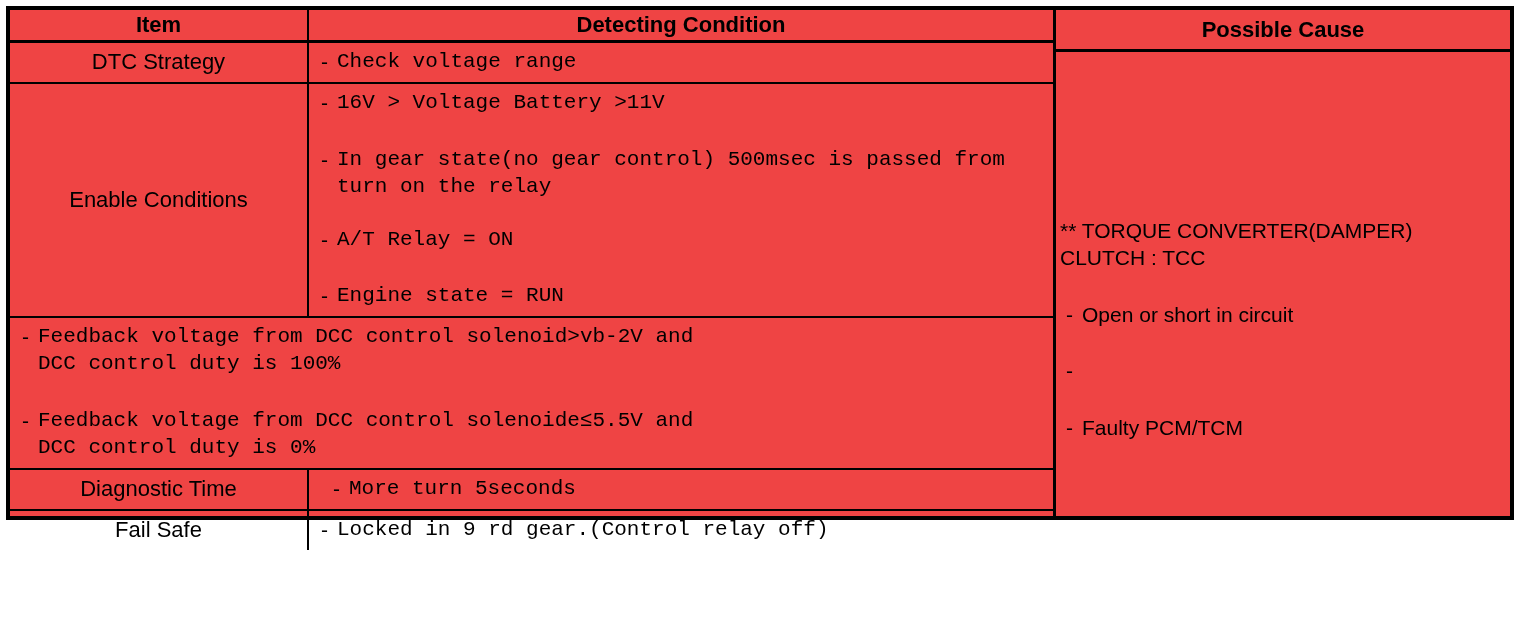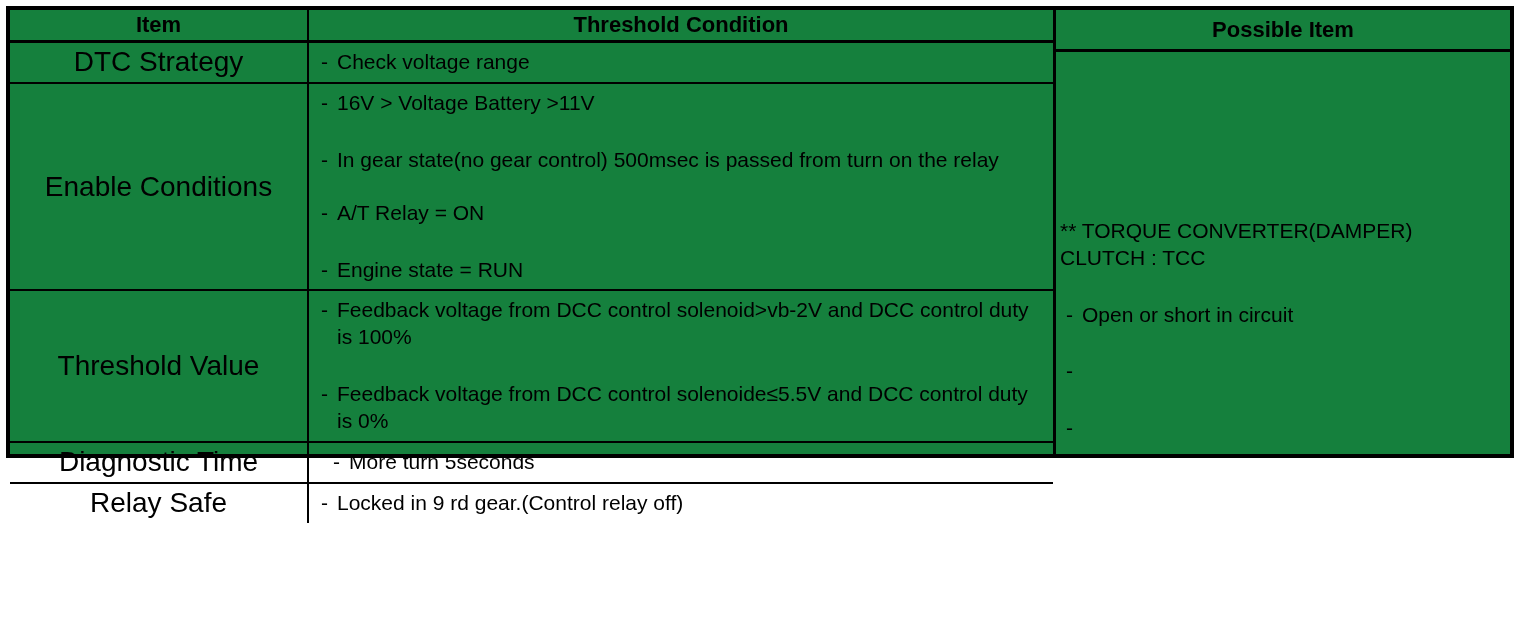--- a/index.html
+++ b/index.html
@@ -22,24 +22,24 @@
     height: 638px;
     box-sizing: border-box;
   }
 
   
   .dtc-table {
     position: absolute;
     left: 6px;
     top: 6px;
     width: 1508px;
-    height: 452px;
+    height: 514px;
     box-sizing: border-box;
     border: 4px solid #000000;
-    background: #15803d;
+    background: #ef4444;
     display: flex;
     flex-direction: row;
     align-items: stretch;
   }
 
   
   .left-block {
     width: 1046px;
     box-sizing: border-box;
     border-right: 3px solid #000000;
@@ -64,21 +64,21 @@
   }
 
   .cell-item {
     width: 299px;
     box-sizing: border-box;
     border-right: 2px solid #000000;
     display: flex;
     align-items: center;
     justify-content: center;
     text-align: center;
-    font-size: 28px;
+    font-size: 22px;
     padding: 2px 10px;
   }
 
   .cell-cond {
     flex: 1 1 auto;
     box-sizing: border-box;
     display: flex;
     flex-direction: column;
     justify-content: center;
     padding: 6px 0 6px 12px;
@@ -115,20 +115,21 @@
     align-items: flex-start;
     line-height: 1.28;
   }
   .bullet .dash {
     width: 16px;
     flex: 0 0 16px;
   }
   .bullet .btext {
     flex: 1 1 auto;
     max-width: 700px;
+    font-family: Liberation Mono, monospace;
   }
   .gap-lg { height: 30px; }
   .gap-md { height: 26px; }
 
   
   .right-block {
     flex: 1 1 auto;
     box-sizing: border-box;
     display: flex;
     flex-direction: column;
@@ -181,21 +182,21 @@
 </head>
 <body>
 
 <div class="page">
   <div class="dtc-table">
 
     <div class="left-block">
 
       <div class="row row-header h-header">
         <div class="cell-item">Item</div>
-        <div class="cell-cond">Threshold Condition</div>
+        <div class="cell-cond">Detecting Condition</div>
       </div>
 
       <div class="row h-dtc">
         <div class="cell-item">DTC Strategy</div>
         <div class="cell-cond">
           <div class="bullets">
             <div class="bullet">
               <span class="dash">-</span>
               <span class="btext">Check voltage range</span>
             </div>
@@ -224,21 +225,20 @@
             <div class="gap-lg"></div>
             <div class="bullet">
               <span class="dash">-</span>
               <span class="btext">Engine state = RUN</span>
             </div>
           </div>
         </div>
       </div>
 
       <div class="row h-threshold">
-        <div class="cell-item">Threshold Value</div>
         <div class="cell-cond">
           <div class="bullets">
             <div class="bullet">
               <span class="dash">-</span>
               <span class="btext">Feedback voltage from DCC control solenoid&gt;vb-2V and DCC control duty is 100%</span>
             </div>
             <div class="gap-lg"></div>
             <div class="bullet">
               <span class="dash">-</span>
               <span class="btext">Feedback voltage from DCC control solenoide≤5.5V and DCC control duty is 0%</span>
@@ -253,50 +253,51 @@
           <div class="bullets">
             <div class="bullet">
               <span class="dash">-</span>
               <span class="btext">More turn 5seconds</span>
             </div>
           </div>
         </div>
       </div>
 
       <div class="row h-failsafe">
-        <div class="cell-item">Relay Safe</div>
+        <div class="cell-item">Fail Safe</div>
         <div class="cell-cond">
           <div class="bullets">
             <div class="bullet">
               <span class="dash">-</span>
               <span class="btext">Locked in 9 rd gear.(Control relay off)</span>
             </div>
           </div>
         </div>
       </div>
 
     </div>
 
     <div class="right-block">
-      <div class="cause-header">Possible Item</div>
+      <div class="cause-header">Possible Cause</div>
       <div class="cause-body">
         <div class="cause-inner">
           <div class="cause-title">** TORQUE CONVERTER(DAMPER)
 CLUTCH : TCC</div>
           <div class="cgap"></div>
           <div class="cause-item">
             <span class="dash">-</span>
             <span>Open or short in circuit</span>
           </div>
           <div class="cgap"></div>
           <div class="cause-item">
             <span class="dash">-</span>
           </div>
           <div class="cgap"></div>
           <div class="cause-item">
             <span class="dash">-</span>
+            <span>Faulty PCM/TCM</span>
           </div>
         </div>
       </div>
     </div>
 
   </div>
 </div>
 
 </body></html>

